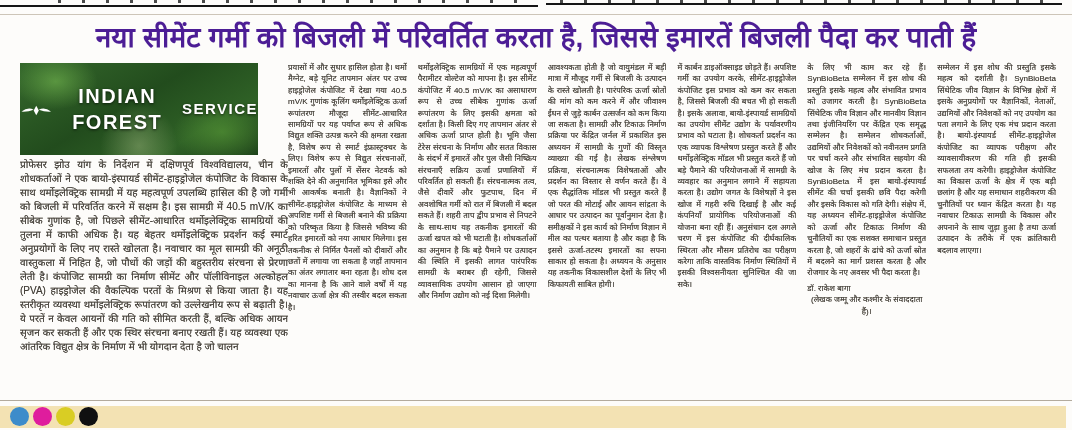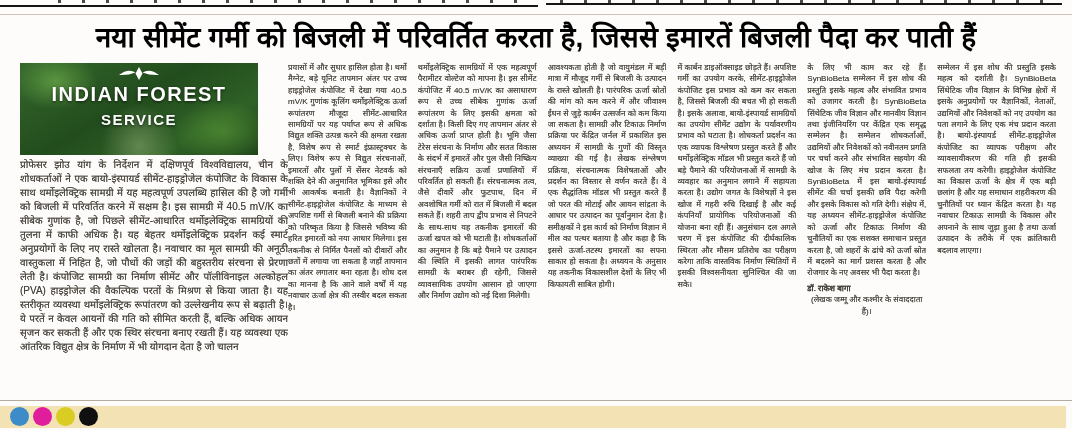--- a/index.html
+++ b/index.html
@@ -15,59 +15,59 @@
   .rb-left{left:0;top:5px;width:538px;}
   .rb-right{left:546px;top:3px;width:516px;}
   .rule-gray-top{position:absolute;left:0;top:14px;width:1072px;height:1px;background:#cdc5b8;}
 
   
   .headline{position:absolute;left:10px;top:21px;width:1052px;text-align:center;
     font-size:28px;font-weight:bold;letter-spacing:.2px;line-height:34px;}
 
   
   .photo{position:absolute;left:20px;top:63px;width:238px;height:92px;overflow:hidden;
-    display:flex;flex-direction:column;align-items:center;justify-content:flex-start;
+    display:flex;flex-direction:row;align-items:center;justify-content:flex-start;
     background:
       radial-gradient(ellipse 60px 40px at 15% 20%, rgba(125,195,85,.55), transparent 70%),
       radial-gradient(ellipse 70px 45px at 85% 75%, rgba(100,170,60,.5), transparent 70%),
       radial-gradient(ellipse 55px 60px at 50% 90%, rgba(200,215,160,.35), transparent 70%),
       linear-gradient(150deg,#35682c,#224c1d 45%,#2f6126 75%,#1d421a);}
   .emblem{margin-top:3px;}
   .photo-line{color:#ffffff;font-weight:bold;text-align:center;letter-spacing:1.5px;
     font-size:20px;line-height:26px;text-shadow:0 1px 3px rgba(0,0,0,.65);}
   .photo-line.l2{font-size:15px;}
 
   
   .newsprint{color:#44403a;text-align:justify;text-shadow:0 0 .4px #8a857d;}
   .lead{position:absolute;left:20px;top:158px;width:268px;height:238px;overflow:hidden;
     font-size:10px;line-height:14px;}
   .cols{position:absolute;left:288px;top:62px;width:768px;height:334px;display:flex;gap:11px;}
   .col{flex:1;overflow:hidden;font-size:8px;line-height:11.4px;}
   .col-inner-short{display:block;max-height:284px;overflow:hidden;}
-  .sig-name{font-weight:bold;margin-top:4px;text-align:left;}
+  .sig-name{font-weight:normal;margin-top:4px;text-align:left;}
   .sig-credit{text-align:center;}
 
   
   .rule-gray-bottom{position:absolute;left:0;top:400px;width:1072px;height:1px;background:#b3ab9e;}
   .footer-bar{position:absolute;left:0;top:406px;width:1066px;height:22px;}
   .dot{position:absolute;top:407px;width:19px;height:19px;border-radius:50%;}
   .d1{left:10px;} .d2{left:33px;} .d3{left:56px;} .d4{left:79px;}
 </style>
 </head>
 <body>
 
 <div class="page">
 
   <div class="mark-strip strip-a"></div>
   <div class="mark-strip strip-b"></div>
   <div class="rule-black rb-left"></div>
   <div class="rule-black rb-right"></div>
   <div class="rule-gray-top"></div>
 
-  <div class="headline" style="color: #000000;">नया सीमेंट गर्मी को बिजली में परिवर्तित करता है, जिससे इमारतें बिजली पैदा कर पाती हैं</div>
+  <div class="headline" style="color: #4c1d95;">नया सीमेंट गर्मी को बिजली में परिवर्तित करता है, जिससे इमारतें बिजली पैदा कर पाती हैं</div>
 
   <div class="photo">
     <svg class="emblem" width="44" height="15" viewBox="0 0 44 15">
       <path d="M22 1 L25.5 7.5 L22 14 L18.5 7.5 Z" fill="#ffffff"></path>
       <path d="M2 9 Q11 2 18.5 6.5 Q11 9.5 2 9 Z" fill="#ffffff"></path>
       <path d="M42 9 Q33 2 25.5 6.5 Q33 9.5 42 9 Z" fill="#ffffff"></path>
     </svg>
     <div class="photo-line">INDIAN FOREST</div>
     <div class="photo-line l2">SERVICE</div>
   </div>

